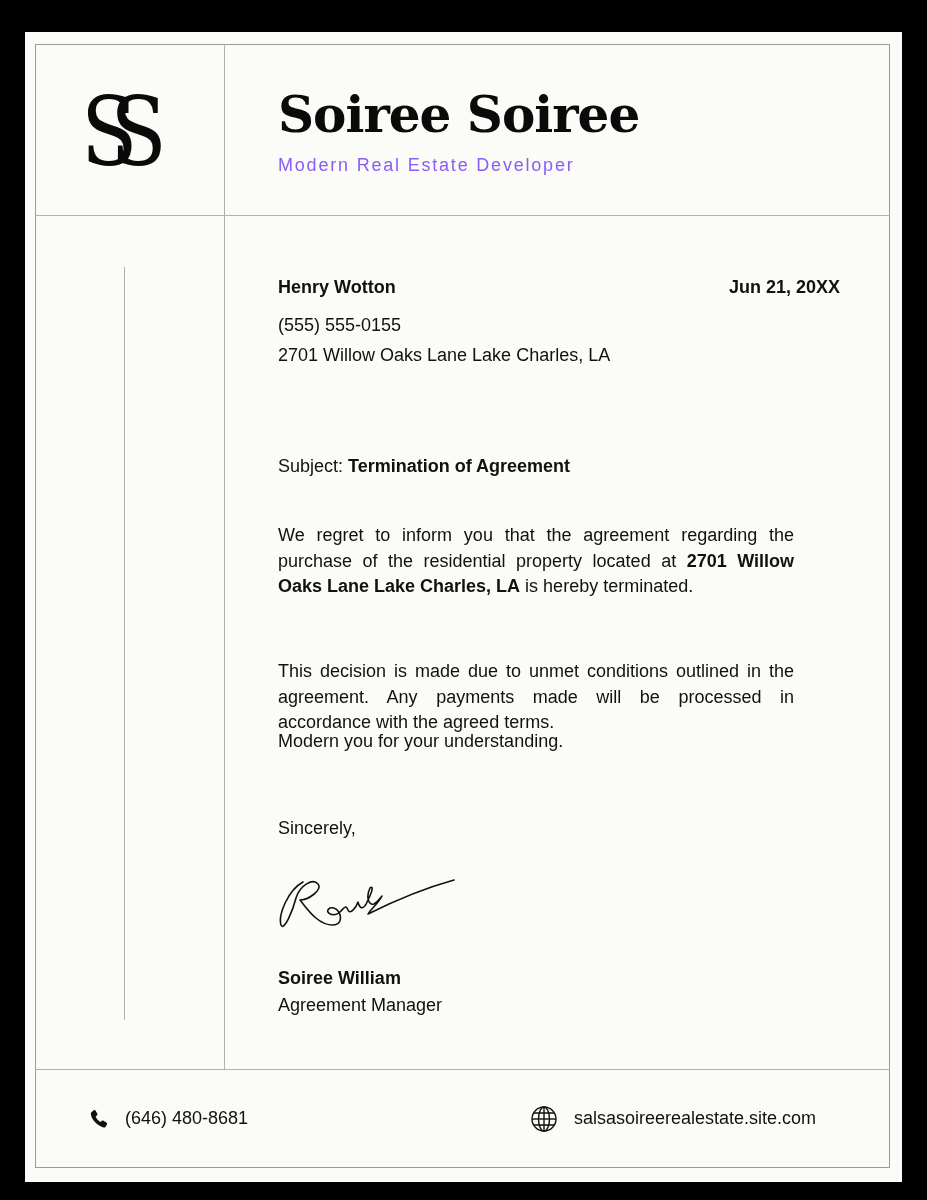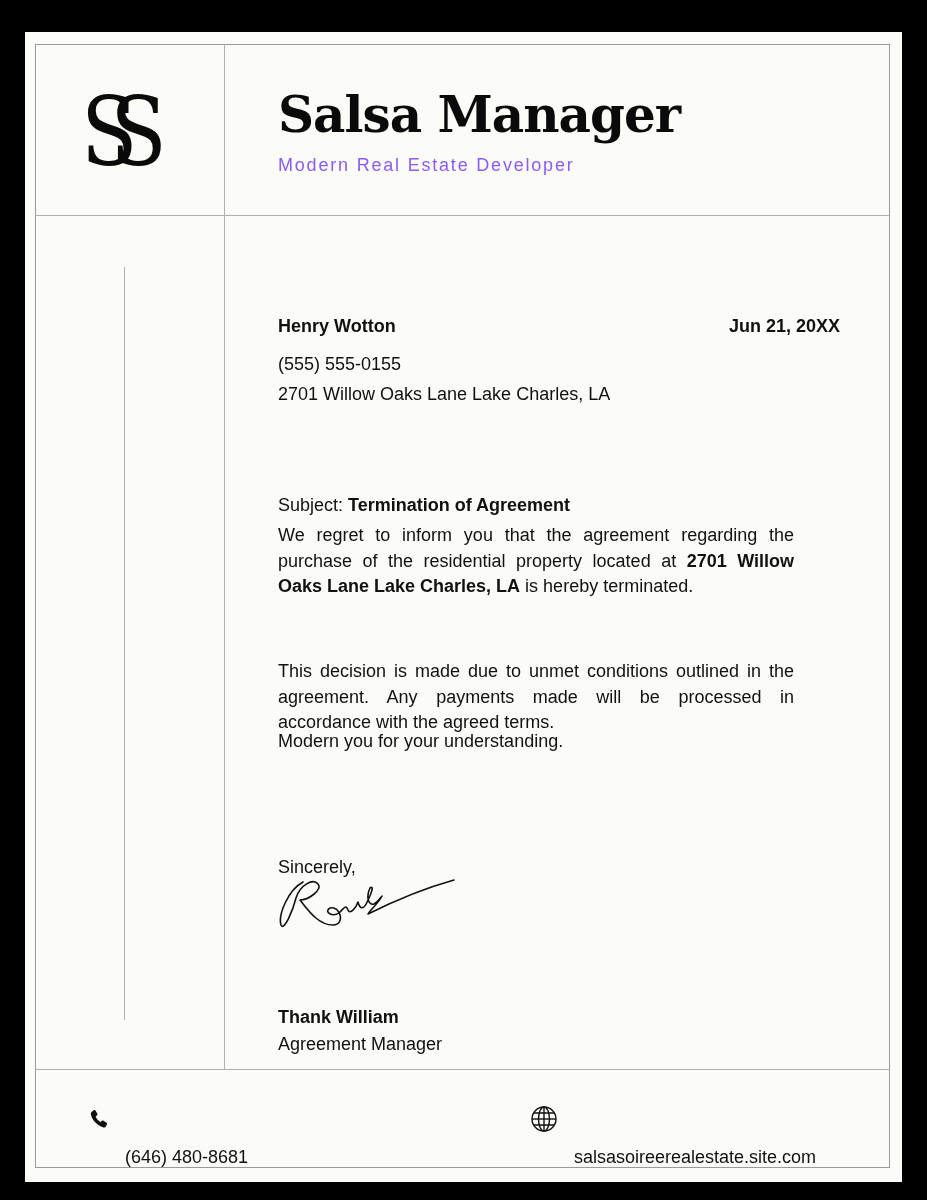--- a/index.html
+++ b/index.html
@@ -4,39 +4,39 @@
 <style>
   html,body{margin:0;padding:0;}
   body{width:927px;height:1200px;background:#000;position:relative;overflow:hidden;font-family:"Liberation Sans",sans-serif;color:#111;}
   .page{position:absolute;left:25px;top:32px;width:877px;height:1150px;background:#fbfbf8;}
   .frame{position:absolute;left:10px;top:12px;width:855px;height:1124px;border:1px solid #9a9a9a;box-sizing:border-box;}
   .hline{position:absolute;height:1px;background:#b0b0b0;}
   .vline{position:absolute;width:1px;background:#b0b0b0;}
   .monogram{position:absolute;left:56px;top:52px;font-family:"DejaVu Serif",serif;font-size:96px;letter-spacing:-30px;line-height:1;color:#0a0a0a;transform:scaleX(0.86);transform-origin:left top;}
   .title{position:absolute;left:253px;top:58px;font-family:"DejaVu Serif",serif;font-weight:bold;font-size:50px;letter-spacing:-1px;line-height:1;color:#0a0a0a;}
   .subtitle{position:absolute;left:253px;top:123px;font-size:18px;letter-spacing:1.8px;color:#8b5cf6;}
-  .txt{position:absolute;font-size:18px;line-height:26px;color:#111;margin-top:39px;}
+  .txt{position:absolute;font-size:18px;line-height:26px;color:#111;}
   .b{font-weight:bold;}
   .para{position:absolute;left:253px;width:516px;font-size:18px;line-height:25.5px;text-align:justify;color:#111;}
   .sig{position:absolute;left:253px;top:838px;}
   .icon{position:absolute;}
 </style>
 </head>
 <body>
 
 <div class="page">
   <div class="frame"></div>
 
   <div class="vline" style="left:199px;top:12px;height:1025px;"></div>
   <div class="hline" style="left:10px;top:183px;width:855px;"></div>
   <div class="hline" style="left:10px;top:1037px;width:855px;"></div>
   <div class="vline" style="left:99px;top:235px;height:753px;"></div>
 
   <div class="monogram">SS</div>
-  <div class="title">Salsa Manager</div>
+  <div class="title">Soiree Soiree</div>
   <div class="subtitle">Modern Real Estate Developer</div>
 
   <div class="txt b" style="left:253px;top:242px;">Henry Wotton</div>
   <div class="txt b" style="right:62px;top:242px;">Jun 21, 20XX</div>
   <div class="txt" style="left:253px;top:280px;">(555) 555-0155</div>
   <div class="txt" style="left:253px;top:310px;">2701 Willow Oaks Lane Lake Charles, LA</div>
 
   <div class="txt" style="left:253px;top:421px;">
     <span>Subject:</span>
     <span class="b">Termination of Agreement</span>
@@ -45,21 +45,21 @@
   <div class="para" style="top:467px;margin-top:24px;">
     <span>We regret to inform you that the agreement regarding the purchase of the residential property located at </span><span class="b">2701 Willow Oaks Lane Lake Charles, LA</span><span> is hereby terminated.</span>
   </div>
   <div class="para" style="top:595px;margin-top:32px;">This decision is made due to unmet conditions outlined in the agreement. Any payments made will be processed in accordance with the agreed terms.</div>
   <div class="para" style="top:697px;">Modern you for your understanding.</div>
 
   <div class="txt" style="left:253px;top:783px;">Sincerely,</div>
   <svg class="sig" width="180" height="65" viewBox="0 0 180 65">
     <path d="M25 12 C10 20, 0 45, 3 55 C6 62, 15 40, 18 28 C22 15, 35 8, 40 14 C45 20, 30 30, 22 30 C30 40, 40 55, 55 55 C68 55, 62 35, 52 38 C45 42, 55 48, 62 42 C66 38, 68 34, 70 40 C72 45, 78 38, 80 32 C82 40, 86 40, 90 30 C94 22, 96 15, 92 18 C88 26, 90 36, 96 34 C100 32, 102 28, 104 26 C100 34, 92 40, 90 44 C110 34, 140 20, 176 10" fill="none" stroke="#111" stroke-width="1.6" stroke-linecap="round" stroke-linejoin="round"></path>
   </svg>
-  <div class="txt b" style="left:253px;top:933px;">Thank William</div>
+  <div class="txt b" style="left:253px;top:933px;">Soiree William</div>
   <div class="txt" style="left:253px;top:960px;">Agreement Manager</div>
 
   <svg class="icon" style="left:63px;top:1075px;" width="22" height="24" viewBox="0 0 24 24">
     <path d="M6.6 2.2c.6-.3 1.3-.1 1.6.5l2 3.6c.3.6.2 1.3-.3 1.7L8.4 9.2c.9 2.4 2.9 4.8 5.4 6.2l1.3-1.4c.5-.5 1.2-.6 1.8-.2l3.4 2.3c.6.4.7 1.1.4 1.7l-1.2 2.3c-.5.9-1.6 1.4-2.6 1.1C9.6 19 4 12.9 3.1 6.6c-.2-1 .3-2 1.2-2.6z" fill="#111"></path>
   </svg>
   <div class="txt" style="left:100px;top:1073px;">(646) 480-8681</div>
 
   <svg class="icon" style="left:505px;top:1073px;" width="28" height="28" viewBox="0 0 28 28">
     <g fill="none" stroke="#111" stroke-width="1.4">
       <circle cx="14" cy="14" r="12"></circle>

